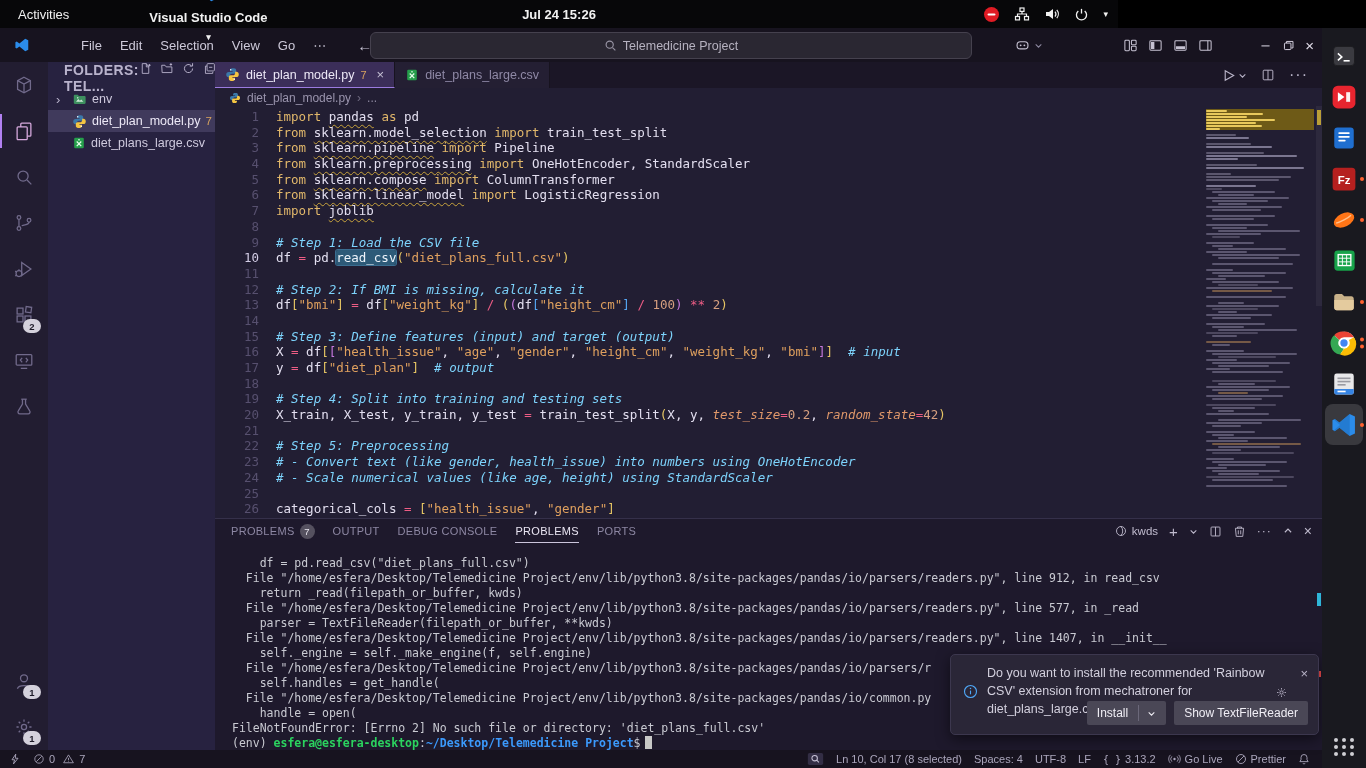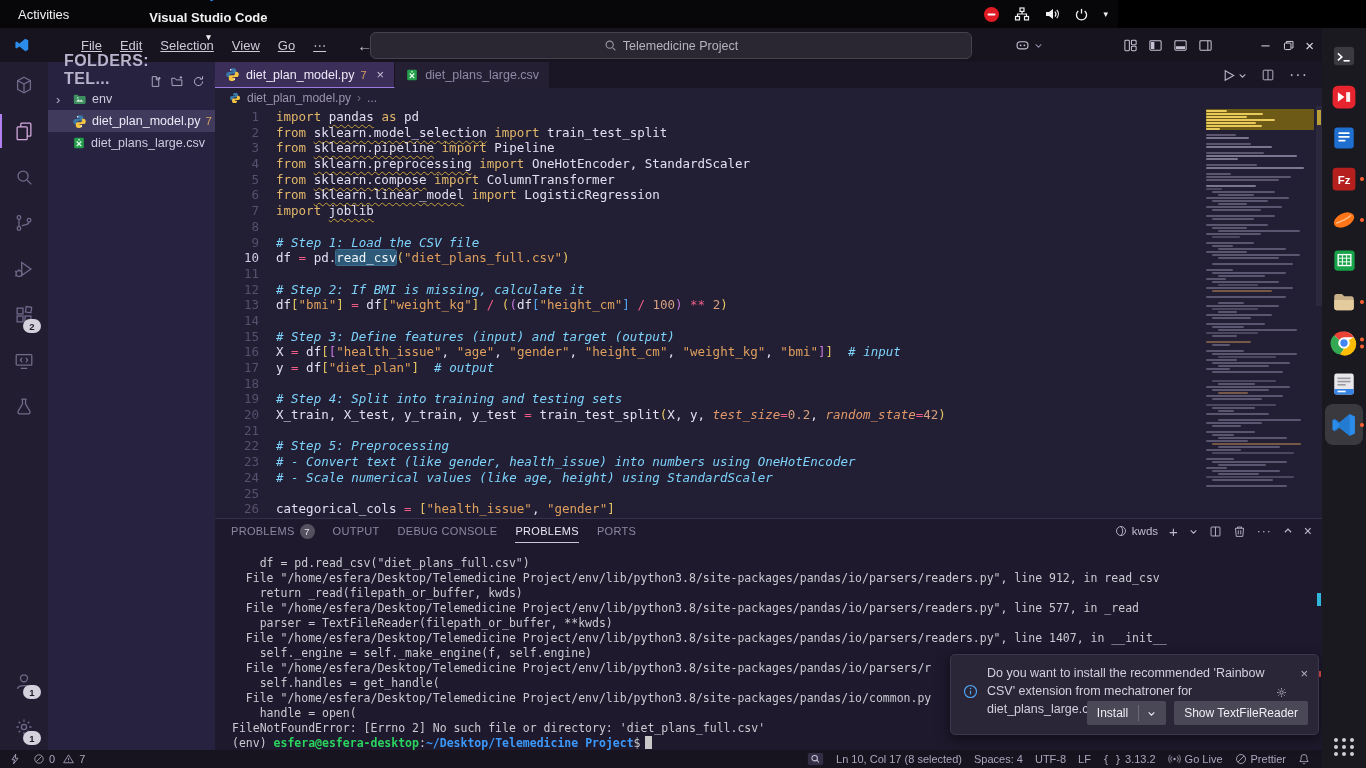--- a/index.html
+++ b/index.html
@@ -11,37 +11,37 @@
   
   #gnomebar{position:absolute;left:0;top:0;width:1118px;height:28px;background:#070709;color:#f1f1f1;font-size:13px;display:flex;align-items:center;z-index:50;}
   #gnomebar .activities{padding:0 18px;}
   #gnomebar .appmenu{display:flex;align-items:center;gap:7px;margin-left:62px;font-weight:bold;flex-direction:column;}
   #gnomebar .clock{position:absolute;left:0;right:0;text-align:center;font-weight:bold;}
   #gnomebar .tray{position:absolute;right:10px;top:0;height:28px;display:flex;align-items:center;gap:14px;z-index:2;}
 
   
   #vswin{position:absolute;left:0;top:28px;width:1322px;height:740px;background:#221e33;}
   #titlebar{position:absolute;left:0;top:0;width:100%;height:34px;background:#17131f;display:flex;align-items:center;color:#cdc9d9;font-size:13px;}
-  #titlebar .menus{display:flex;align-items:center;margin-left:42px;text-decoration:underline;}
+  #titlebar .menus{display:flex;align-items:center;margin-left:42px;}
   #titlebar .menus span{padding:4px 9px;border-radius:4px;}
   .navarrows{display:flex;gap:16px;margin-left:22px;font-size:15px;}
   #cmdcenter{position:absolute;left:370px;top:4px;width:600px;height:25px;background:#2a2732;border:1px solid #45414e;border-radius:6px;display:flex;align-items:center;justify-content:center;color:#b6b2c0;font-size:12.5px;gap:6px;}
   .tb-right{position:absolute;right:8px;top:0;height:34px;display:flex;align-items:center;gap:10px;color:#c6c2d2;}
 
   
   #activitybar{position:absolute;left:0;top:34px;width:48px;bottom:18px;background:#221d31;display:flex;flex-direction:column;}
   .act-item{position:relative;height:46px;display:flex;align-items:center;justify-content:center;color:#716a8b;}
   .act-item.active{color:#d6a9dd;}
   .act-item.active::before{content:"";position:absolute;left:0;top:6px;bottom:6px;width:2px;background:#b180f0;}
   .act-badge{position:absolute;right:7px;bottom:5px;min-width:14px;height:14px;border-radius:8px;background:#d4d1dc;color:#1d1a28;font-size:9.5px;font-weight:bold;display:flex;align-items:center;justify-content:center;padding:0 2px;}
   #actbottom{margin-top:auto;}
 
   
   #sidebar{position:absolute;left:48px;top:34px;width:167px;bottom:18px;background:#272240;color:#cfcade;}
-  #sidebar .shead{height:26px;display:flex;align-items:flex-end;font-size:16px;font-weight:bold;letter-spacing:.4px;color:#b9b3cc;padding:0 6px 0 16px;}
+  #sidebar .shead{height:26px;display:flex;align-items:flex-start;font-size:14px;font-weight:bold;letter-spacing:.4px;color:#b9b3cc;padding:0 6px 0 16px;}
   #sidebar .shead .hicons{margin-left:auto;display:flex;gap:8px;color:#b9b3cc;}
   .frow{height:22px;display:flex;align-items:center;font-size:12.5px;gap:5px;padding-left:24px;position:relative;}
   .frow.sel{background:#403a5c;color:#ece8f6;}
   .frow .fbadge{margin-left:auto;margin-right:12px;color:#d7a35f;font-size:11.5px;}
   .frow .chev{position:absolute;left:8px;color:#b9b3cc;font-size:13px;}
 
   
   #editor{position:absolute;left:215px;top:34px;right:0;height:456px;background:#221e33;overflow:hidden;}
   #tabbar{position:absolute;left:0;top:0;right:0;height:26px;background:#1b1626;display:flex;align-items:stretch;}
   .tab{display:flex;align-items:center;gap:6px;padding:0 10px;font-size:12.5px;color:#8f89a6;background:#241f33;border-right:1px solid #17131f;}
@@ -109,20 +109,21 @@
   <span class="activities">Activities</span>
   <span class="appmenu">
     <span class="icon" id="gnome-vsicon">
         <svg width="16" height="16" viewBox="0 0 32 32">
           <path d="M22.5 3.5l6 2.9v19.2l-6 2.9L10.8 19 5.5 23l-2.7-1.6V10.6L5.5 9l5.3 4z" fill="#2b8cea"></path>
         </svg>
       </span>
     <span>Visual Studio Code</span>
     <span style="font-size:9px;">▾</span>
   </span>
+  <span class="clock">Jul 24 15:26</span>
   <span class="tray">
     <span class="icon">
         <svg width="17" height="17" viewBox="0 0 17 17">
           <circle cx="8.5" cy="8.5" r="7.5" fill="#e01b24"></circle>
           <rect x="4.5" y="7.4" width="8" height="2.2" rx="1.1" fill="#fff"></rect>
         </svg>
       </span>
     <span class="icon">
         <svg width="16" height="16" viewBox="0 0 16 16" fill="none" stroke="#f1f1f1" stroke-width="1.2">
           <rect x="6" y="2" width="4" height="3.4"></rect>

